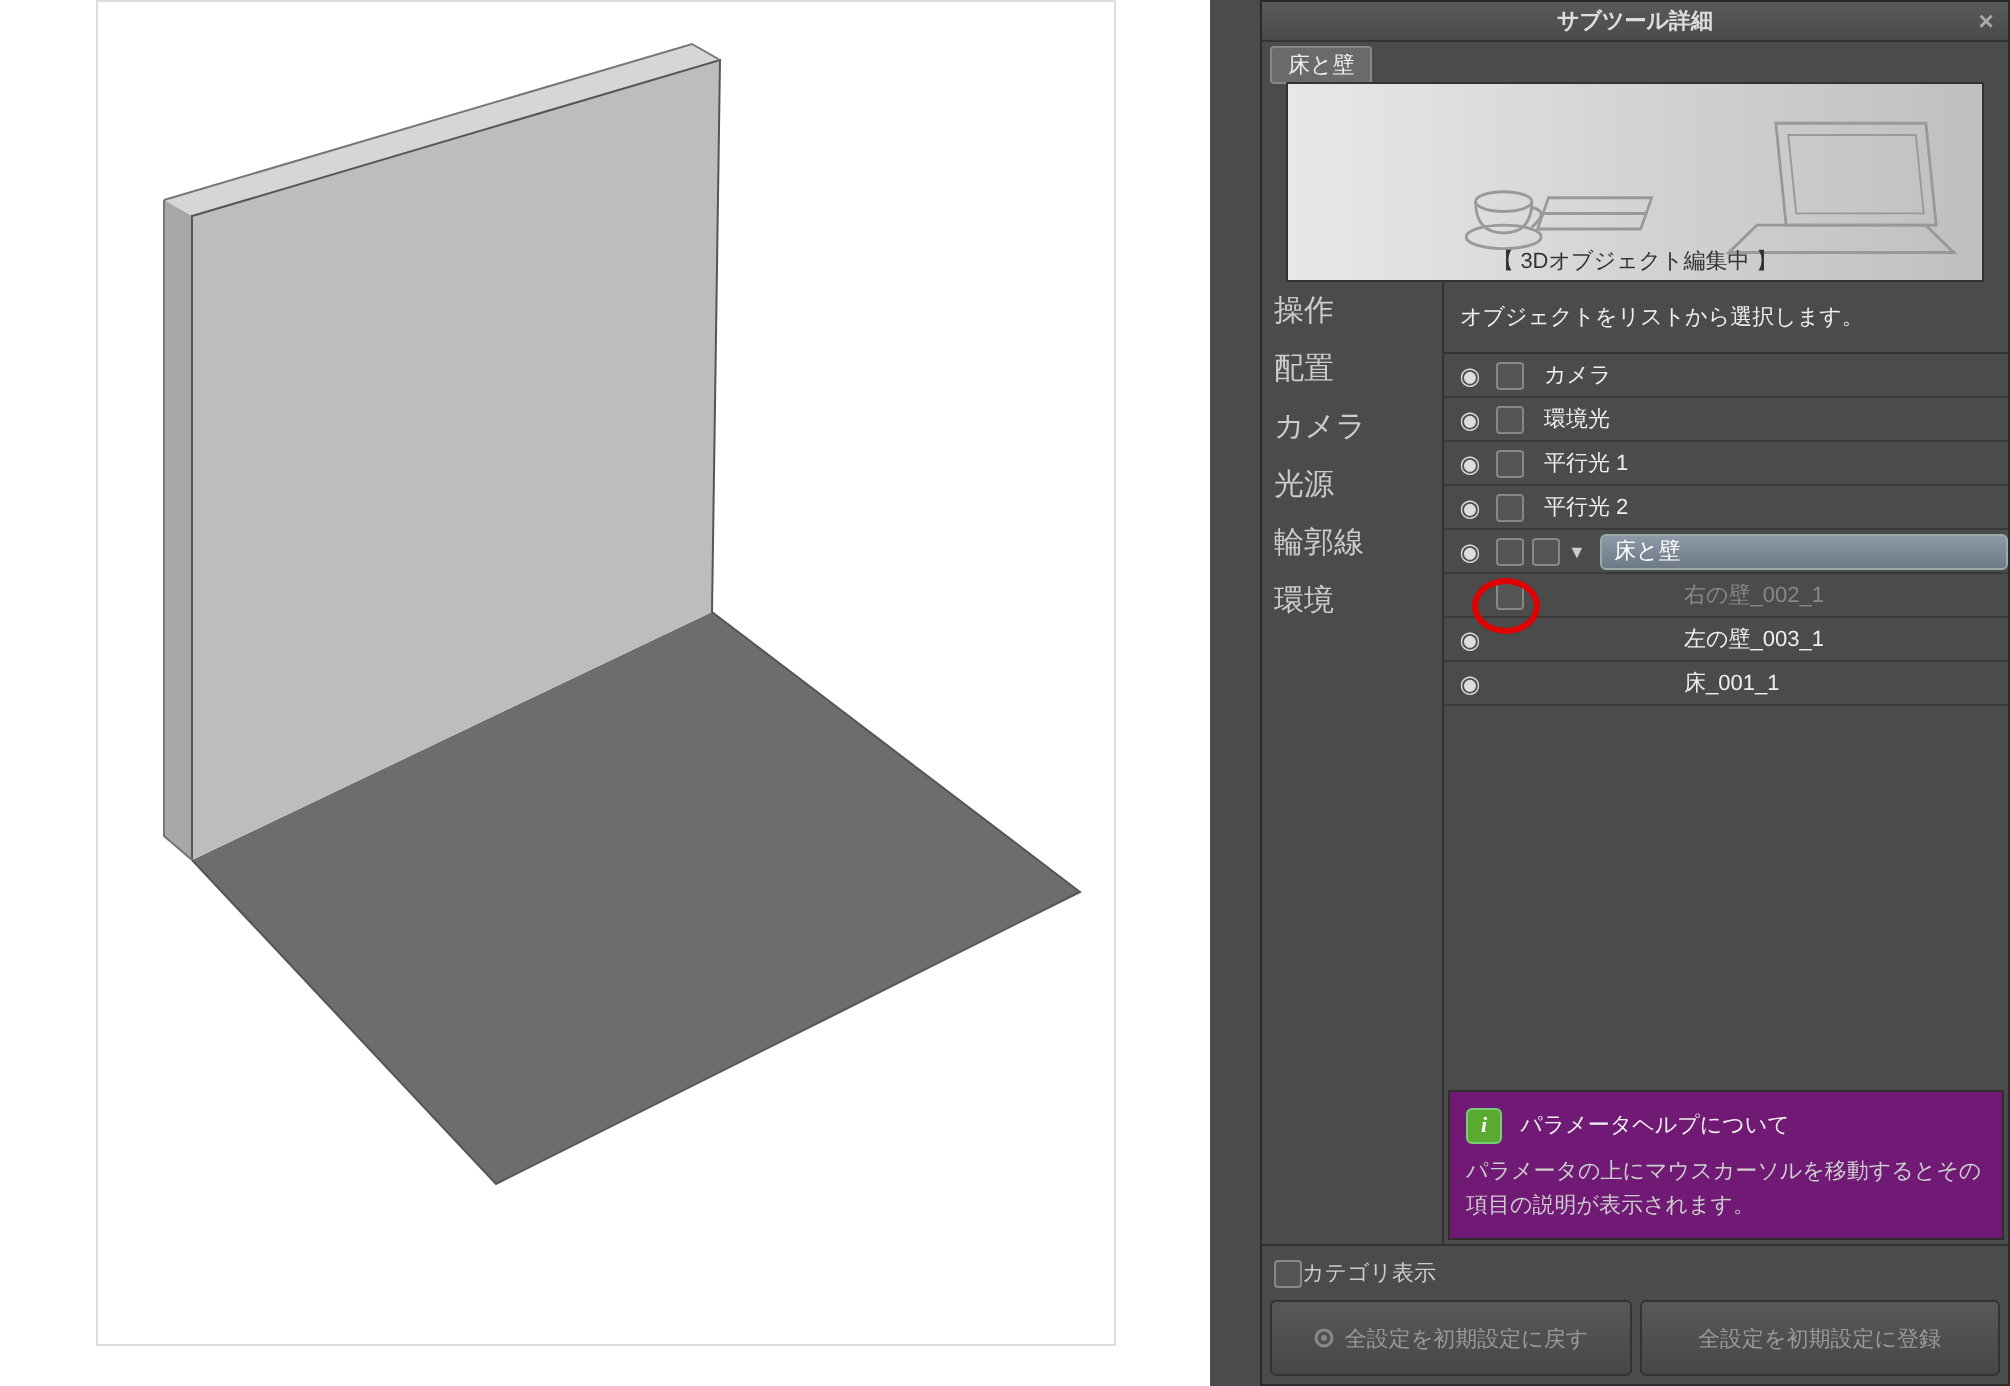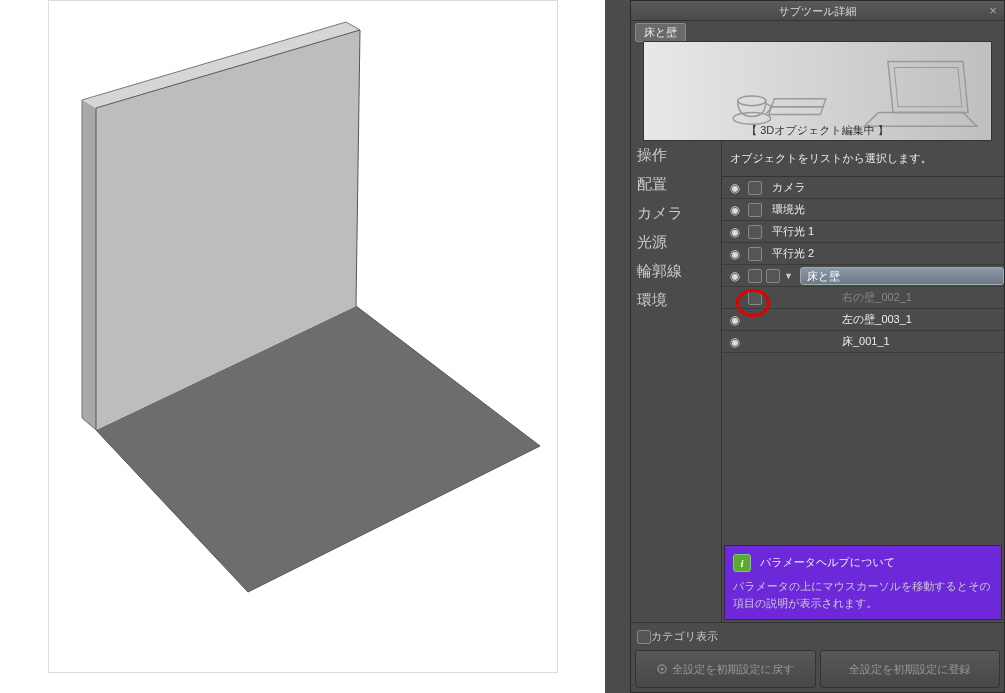--- a/index.html
+++ b/index.html
@@ -51,20 +51,21 @@
 }
 .panel-title {
   height: 20px;
   background: linear-gradient(#5a5a5a,#4a4a4a);
   text-align: center;
   line-height: 20px;
   font-size: 11px;
   color: #ddd;
   border-bottom: 1px solid #333;
   position: relative;
+  font-weight: bold;
 }
 .panel-title .close {
   position: absolute;
   right: 4px;
   top: 3px;
   width: 14px;
   height: 14px;
   color: #aaa;
   font-size: 13px;
   line-height: 14px;
@@ -179,21 +180,21 @@
   padding-left: 6px;
   color: #fff;
 }
 .circle-highlight {
   position: absolute;
   border: 3px solid #e00000;
   border-radius: 50%;
   pointer-events: none;
 }
 .help-box {
-  background: #6d28d9;
+  background: #701a75;
   border: 1px solid #2f2f2f;
   margin: 2px;
   padding: 8px;
   color: #ccc;
   font-size: 11px;
 }
 .help-box .info-icon {
   display: inline-block;
   width: 18px;
   height: 18px;

